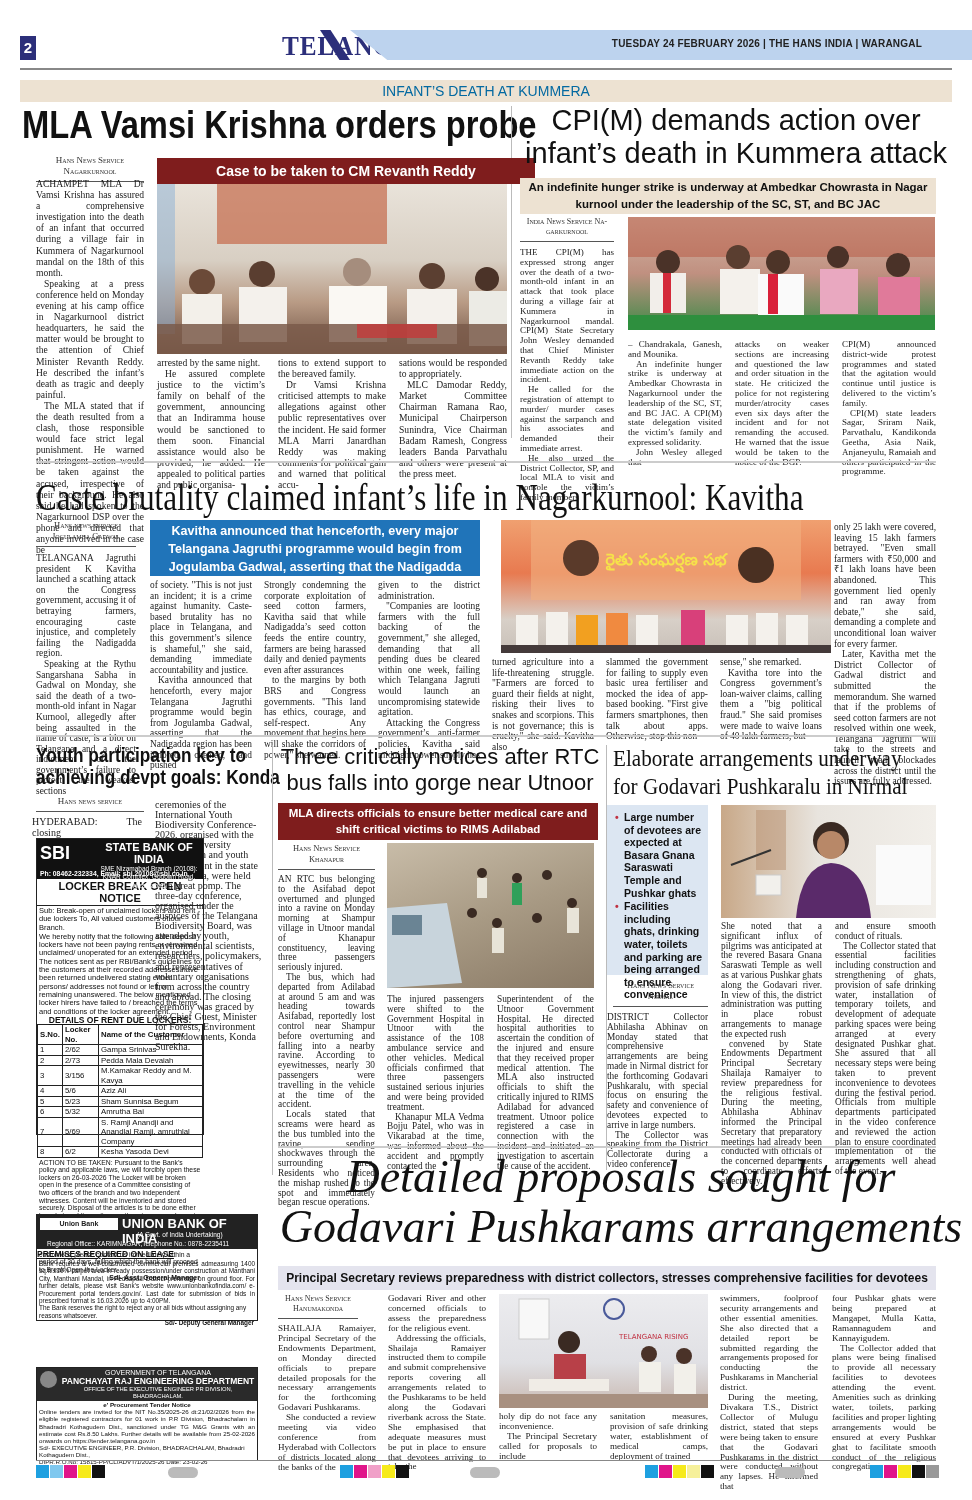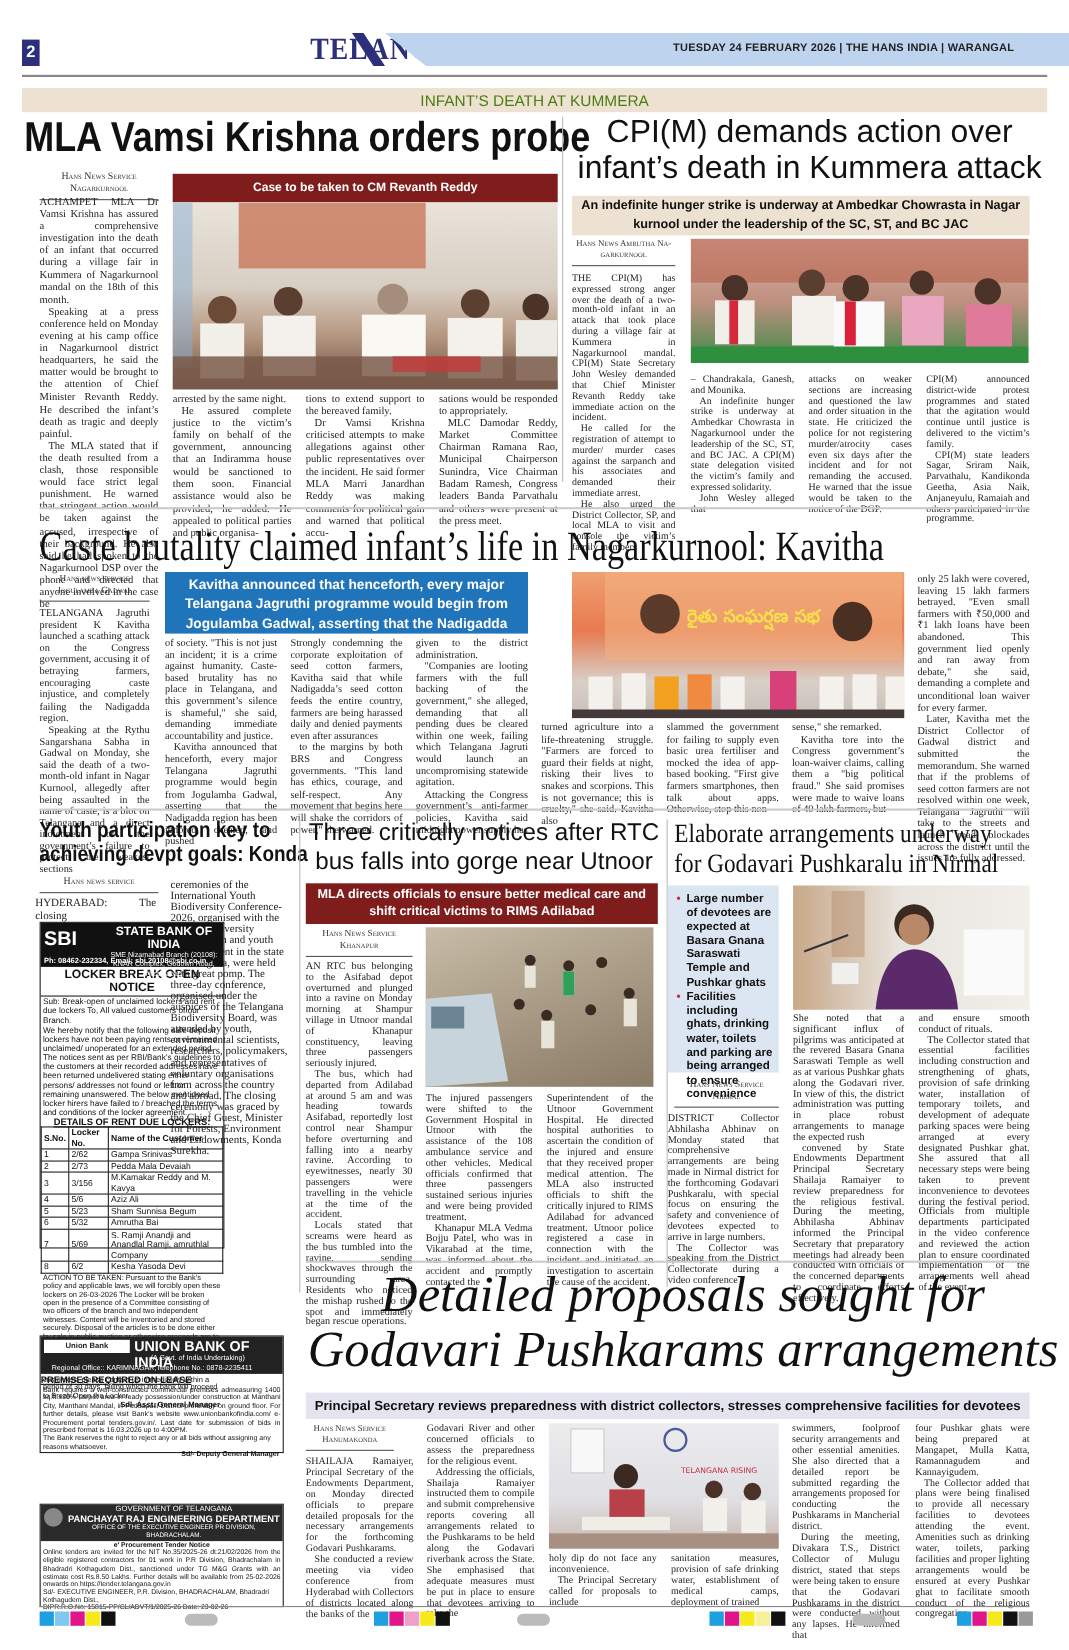--- a/index.html
+++ b/index.html
@@ -4,21 +4,21 @@
 <style>
 *{box-sizing:border-box;margin:0;padding:0}
 body{width:972px;height:1500px;background:#fff;position:relative;font-family:"Liberation Serif",serif;color:#222;overflow:hidden}
 .abs{position:absolute}
 .page-num{left:20px;top:36px;width:16px;height:24px;background:#2c2f7a;color:#fff;font:bold 15px "Liberation Sans",sans-serif;text-align:center;line-height:24px}
 .section-title{left:282px;top:30px;font:bold 28px "Liberation Serif",serif;color:#2c2f7a;letter-spacing:1px;transform:scaleX(0.9);transform-origin:left}
 .date-bg{left:350px;top:30px;width:622px;height:30px;background:#bdd3ee;clip-path:polygon(0 0,100% 0,100% 100%,6% 100%)}
 .date-slash{left:320px;top:30px;width:30px;height:30px;background:#2c2f7a;clip-path:polygon(0 0,35% 0,100% 100%,65% 100%)}
 .dateline{right:50px;top:38px;font:bold 10px "Liberation Sans",sans-serif;color:#222;letter-spacing:0.2px}
 .rule{height:2px;background:#888}
-.kicker{left:20px;top:80px;width:932px;height:22px;background:#ede2d2;text-align:center;font:14px "Liberation Sans",sans-serif;line-height:22px;color:#4d7c0f}
+.kicker{left:20px;top:80px;width:932px;height:22px;background:#ede2d2;text-align:center;font:14px "Liberation Sans",sans-serif;line-height:22px;color:#0369a1}
 .h-bold{font-family:"Liberation Sans",sans-serif;font-weight:bold;color:#111;transform-origin:left;white-space:nowrap}
 .h-light{font-family:"Liberation Sans",sans-serif;color:#111;white-space:nowrap}
 .h-serif{font-family:"Liberation Serif",serif;color:#111;white-space:nowrap}
 .byline{font-family:"Liberation Serif",serif;font-size:9px;font-variant:small-caps;text-align:center;line-height:11px;border-bottom:1px solid #555;padding-bottom:4px;color:#333}
 .col{font-family:Liberation Serif, serif;font-size:9.6px;line-height:11.1px;text-align:justify;color:#222;hyphens:auto}
 .col p+p{text-indent:8px}
 .banner-red{background:#7f1d1d;color:#fff;font-family:"Liberation Sans",sans-serif;font-weight:bold;text-align:center}
 .banner-beige{background:#ede2d2;color:#111;font-family:"Liberation Sans",sans-serif;font-weight:bold;text-align:center}
 .banner-blue{background:#2074b9;color:#fff;font-family:"Liberation Sans",sans-serif;font-weight:bold;text-align:center}
 .photo{overflow:hidden}
@@ -46,21 +46,21 @@
 <div class="abs vline" style="left:511px;top:106px;height:332px"></div>
 <div class="abs byline" style="left:36px;top:155px;width:108px">
   <div>Hans News Service</div>
   <div>Nagarkurnool</div>
 </div>
 <div class="abs col" style="left:36px;top:178px;width:108px">
   <p>ACHAMPET MLA Dr Vamsi Krishna has assured a comprehensive investigation into the death of an infant that occurred during a village fair in Kummera of Nagarkurnool mandal on the 18th of this month.</p>
   <p>Speaking at a press conference held on Monday evening at his camp office in Nagarkurnool district headquarters, he said the matter would be brought to the attention of Chief Minister Revanth Reddy. He described the infant’s death as tragic and deeply painful.</p>
   <p>The MLA stated that if the death resulted from a clash, those responsible would face strict legal punishment. He warned that stringent action would be taken against the accused, irrespective of their background. He also said he had spoken to the Nagarkurnool DSP over the phone and directed that anyone involved in the case be</p>
 </div>
-<div class="abs banner-red" style="left:157px;top:158px;width:350px;height:26px;font-size:11px;line-height:26px">Case to be taken to CM Revanth Reddy</div>
+<div class="abs banner-red" style="left:157px;top:158px;width:378px;height:26px;font-size:14px;line-height:26px">Case to be taken to CM Revanth Reddy</div>
 <div class="abs photo" style="left:157px;top:184px;width:350px;height:170px;background:linear-gradient(180deg,#e9e3da 0%,#d8cfc3 45%,#b89a84 70%,#6b4e3f 100%)">
   <svg width="350" height="170">
     <rect x="60" y="0" width="170" height="60" fill="#c46a4a" opacity="0.7"></rect>
     <rect x="0" y="0" width="18" height="150" fill="#8ab0d6" opacity="0.5"></rect>
     <circle cx="45" cy="98" r="13" fill="#6b4a38"></circle>
       <rect x="25" y="110" width="40" height="50" fill="#f3f0ea"></rect>
     <circle cx="105" cy="90" r="13" fill="#5a3e30"></circle>
       <rect x="82" y="103" width="48" height="55" fill="#f4f1ec"></rect>
     <circle cx="200" cy="88" r="14" fill="#a58d7d"></circle>
       <rect x="172" y="102" width="58" height="56" fill="#faf8f3"></rect>
@@ -84,21 +84,21 @@
   <p>sations would be responded to appropriately.</p>
   <p>MLC Damodar Reddy, Market Committee Chairman Ramana Rao, Municipal Chairperson Sunindra, Vice Chairman Badam Ramesh, Congress leaders Banda Parvathalu and others were present at the press meet.</p>
 </div>
 
 <div class="abs h-light" style="left:520px;top:104px;width:432px;text-align:center;font-size:29px;line-height:33px">
   <div>CPI(M) demands action over</div>
   <div>infant’s death in Kummera attack</div>
 </div>
 <div class="abs banner-beige" style="left:520px;top:178px;width:416px;height:36px;font-size:11.5px;line-height:17px;padding-top:1px">An indefinite hunger strike is underway at Ambedkar Chowrasta in Nagar kurnool under the leadership of the SC, ST, and BC JAC</div>
 <div class="abs byline" style="left:520px;top:217px;width:94px;font-size:8px;line-height:10px">
-  <div>Hans News Amrutha Na-</div>
+  <div>India News Service Na-</div>
   <div>garkurnool</div>
 </div>
 <div class="abs col" style="left:520px;top:248px;width:94px;font-size:9px;line-height:9.8px">
   <p>THE CPI(M) has expressed strong anger over the death of a two-month-old infant in an attack that took place during a village fair at Kummera in Nagarkurnool mandal. CPI(M) State Secretary John Wesley demanded that Chief Minister Revanth Reddy take immediate action on the incident.</p>
   <p>He called for the registration of attempt to murder/ murder cases against the sarpanch and his associates and demanded their immediate arrest.</p>
   <p>He also urged the District Collector, SP, and local MLA to visit and console the victim’s family members</p>
 </div>
 <div class="abs photo" style="left:628px;top:217px;width:307px;height:113px;background:linear-gradient(180deg,#d4b8a8 0%,#c09080 50%,#3f8a48 100%)">
   <svg width="307" height="113">
     <rect x="0" y="0" width="307" height="40" fill="#b8553f" opacity="0.5"></rect>
@@ -148,21 +148,21 @@
 </div>
 <div class="abs col" style="left:264px;top:580px;width:102px;font-size:9.4px;line-height:10.6px">
   <p>Strongly condemning the corporate exploitation of seed cotton farmers, Kavitha said that while Nadigadda’s seed cotton feeds the entire country, farmers are being harassed daily and denied payments even after assurances</p>
   <p>to the margins by both BRS and Congress governments. "This land has ethics, courage, and self-respect. Any movement that begins here will shake the corridors of power," she warned.</p>
 </div>
 <div class="abs col" style="left:378px;top:580px;width:102px;font-size:9.4px;line-height:10.6px">
   <p>given to the district administration.</p>
   <p>"Companies are looting farmers with the full backing of the government," she alleged, demanding that all pending dues be cleared within one week, failing which Telangana Jagruti would launch an uncompromising statewide agitation.</p>
   <p>Attacking the Congress government’s anti-farmer policies, Kavitha said midnight power supply has</p>
 </div>
-<div class="abs photo" style="left:520px;top:520px;width:302px;height:133px;background:linear-gradient(180deg,#f0a070 0%,#e87a50 40%,#d8d0c8 75%,#c8c0b8 100%)">
+<div class="abs photo" style="left:501px;top:520px;width:330px;height:133px;background:linear-gradient(180deg,#f0a070 0%,#e87a50 40%,#d8d0c8 75%,#c8c0b8 100%)">
   <svg width="330" height="133">
     <rect x="30" y="0" width="270" height="80" fill="#f2b080" opacity="0.6"></rect>
     <circle cx="80" cy="38" r="18" fill="#5a3a2a"></circle>
     <circle cx="255" cy="45" r="18" fill="#4a3022"></circle>
     <text x="165" y="45" text-anchor="middle" font-size="16" font-weight="bold" fill="#f6e24a" font-family="DejaVu Sans, sans-serif">రైతు సంఘర్షణ సభ</text>
     <g fill="#f4f1ec">
       <rect x="15" y="95" width="22" height="35"></rect>
         <rect x="45" y="92" width="22" height="38"></rect>
       <rect x="75" y="95" width="22" height="35" fill="#f2a020"></rect>
         <rect x="105" y="93" width="22" height="37" fill="#f08a40"></rect>

